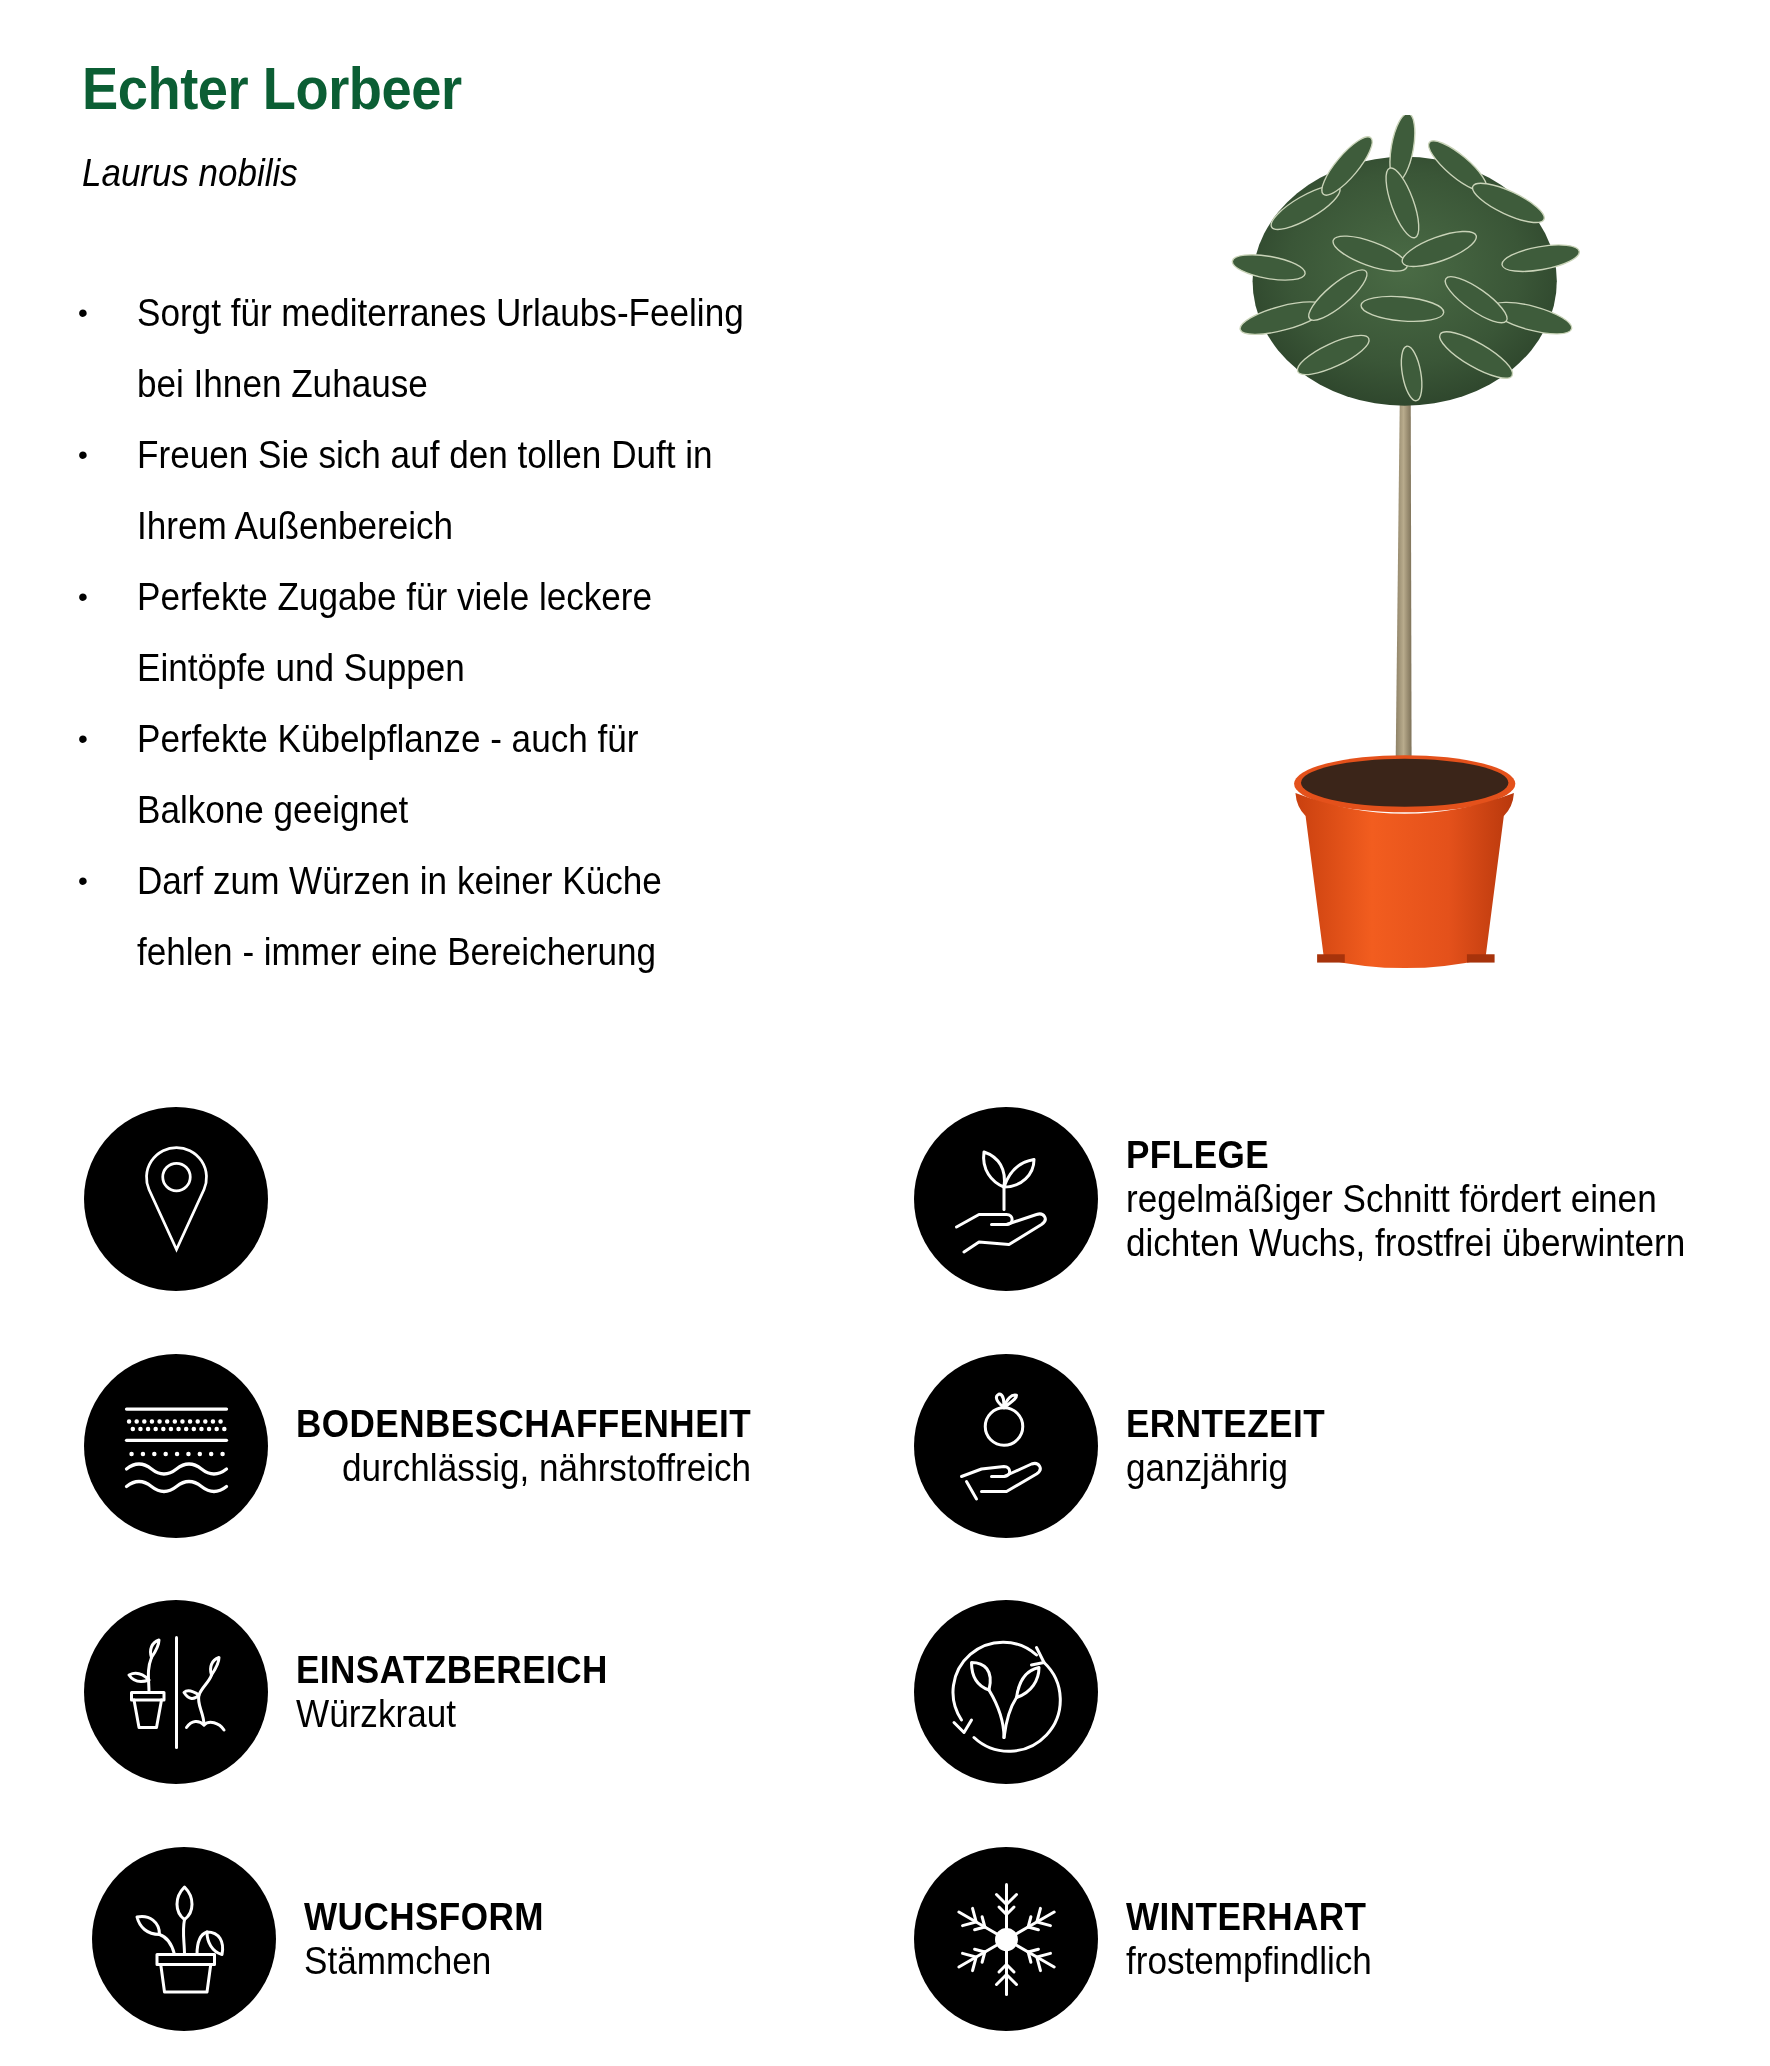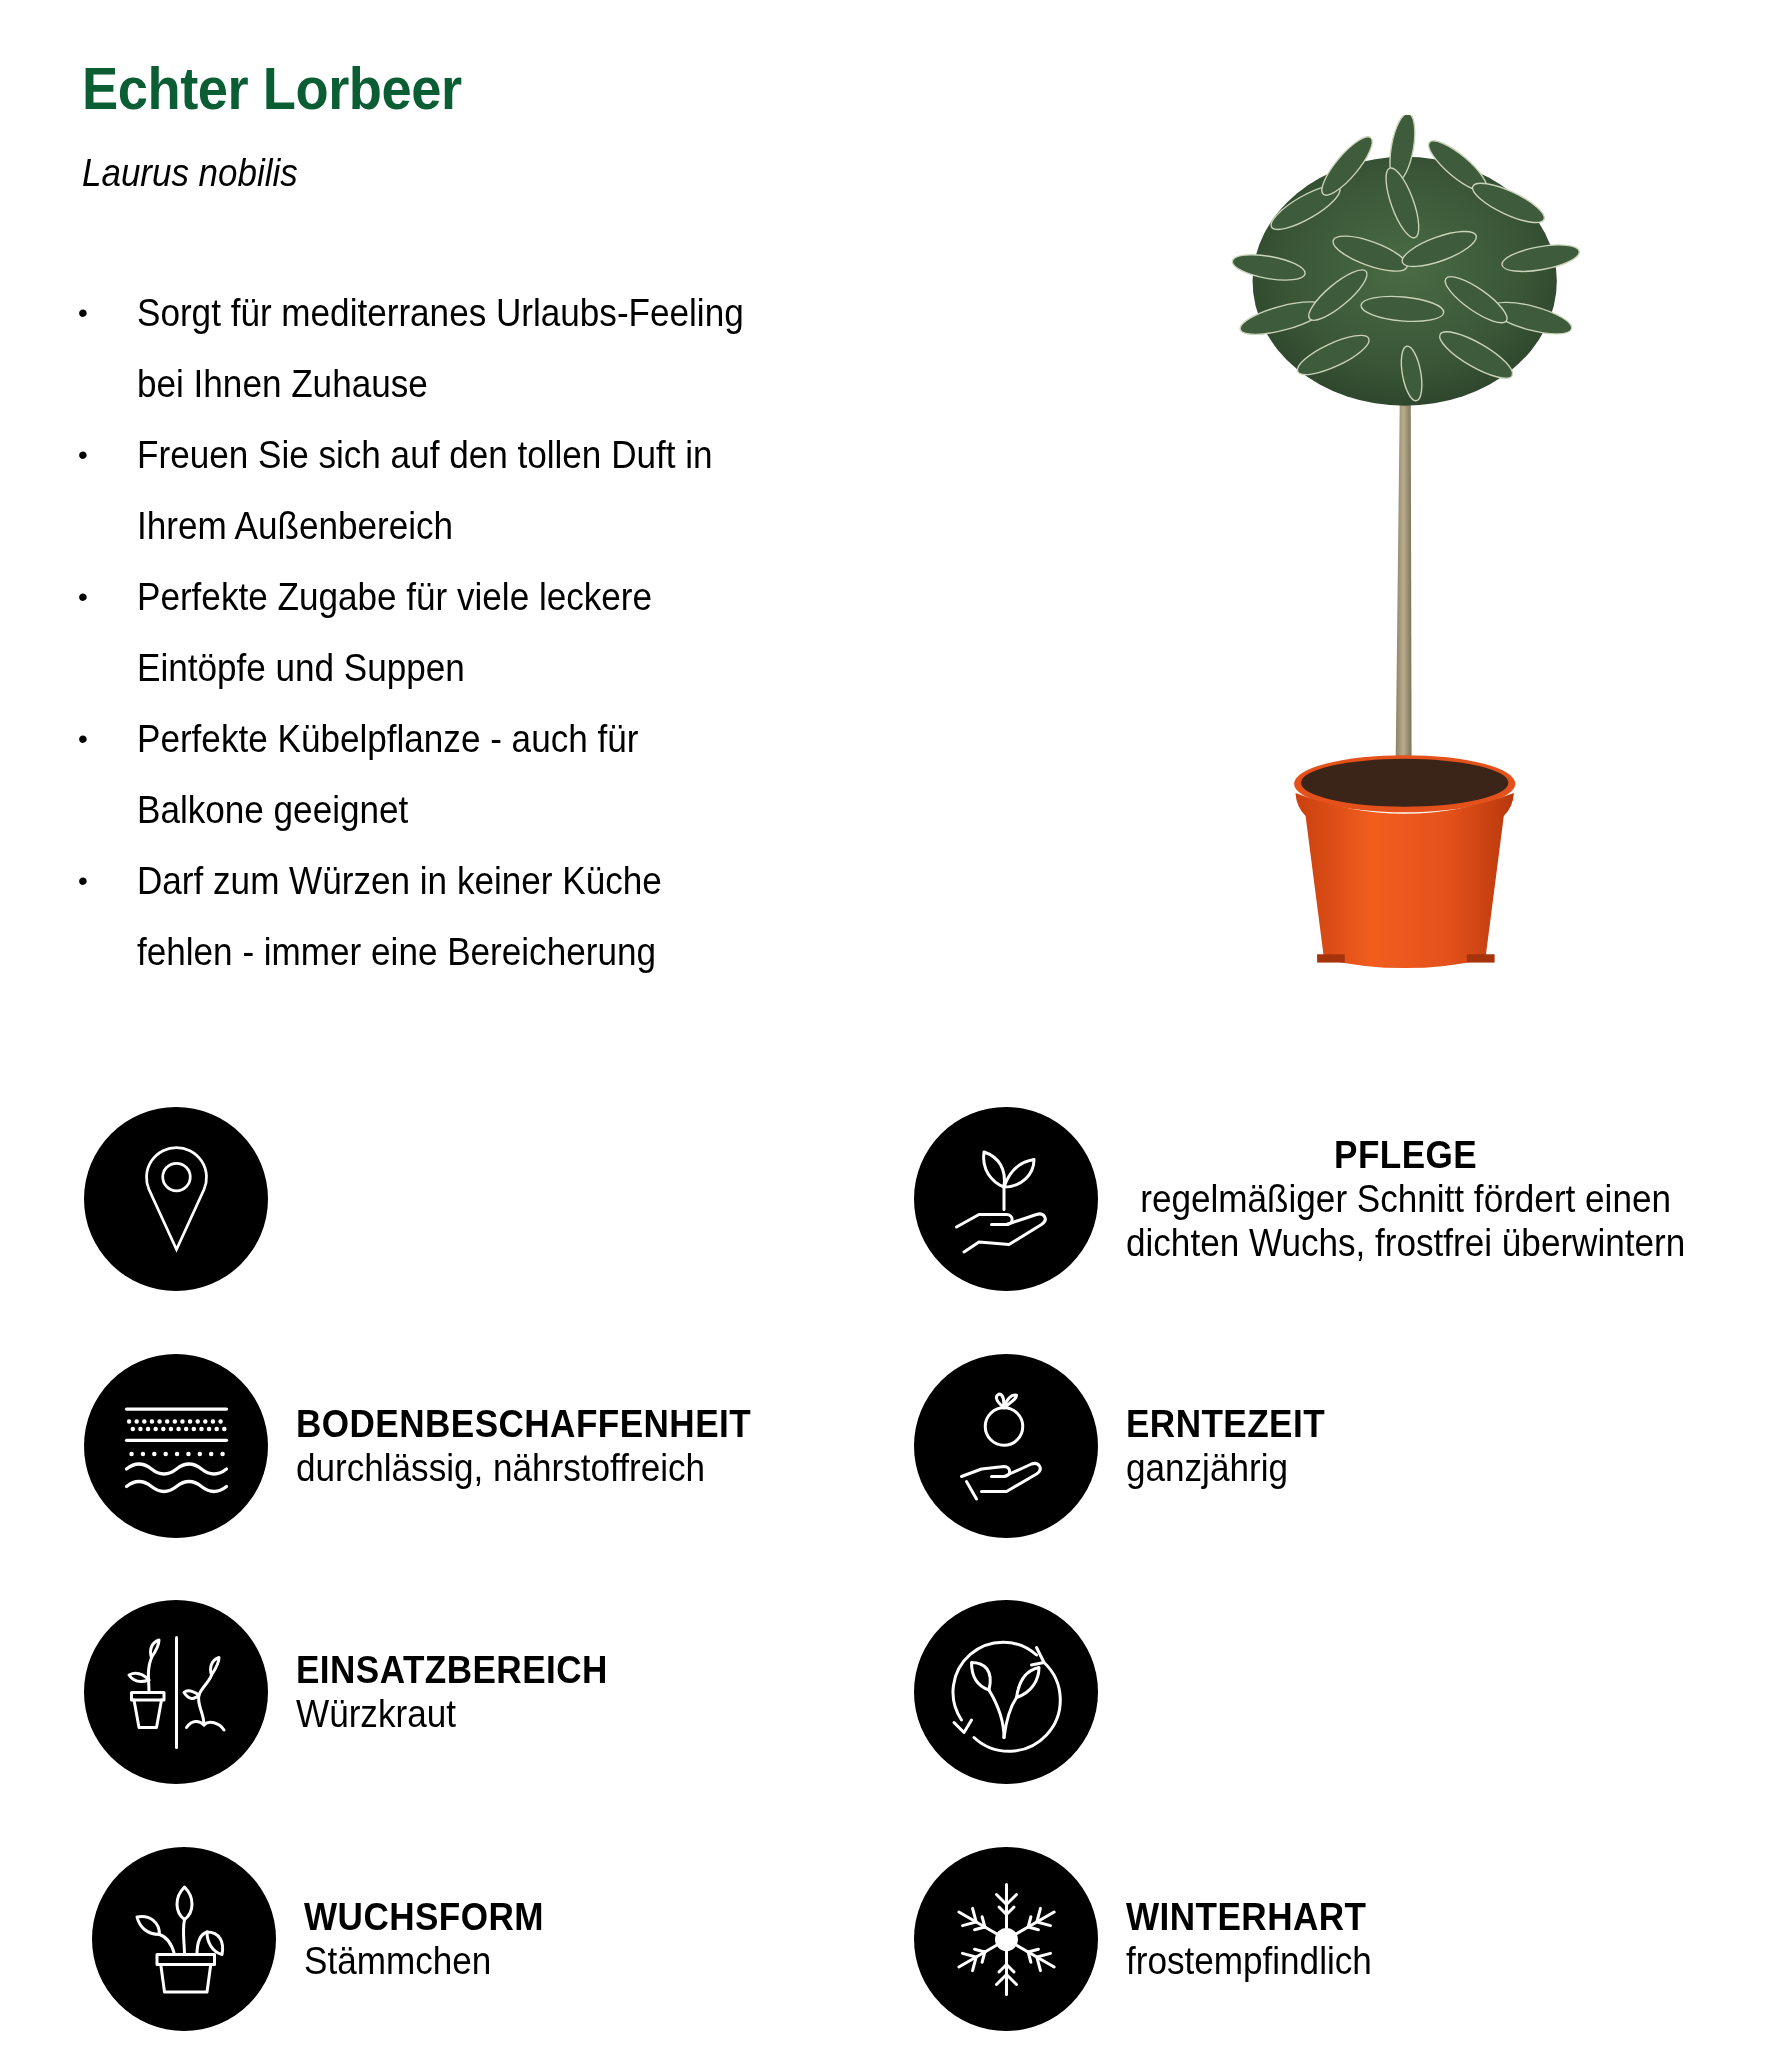--- a/index.html
+++ b/index.html
@@ -114,38 +114,38 @@
 
 <div class="feature" style="left:84px; top:1107px;">
   <div class="circle">
     <svg viewBox="0 0 100 100" fill="none" stroke="#fff" stroke-width="2.2">
       <path d="M50 90 L28 42 A24 24 0 1 1 72 42 Z"></path>
       <circle cx="50" cy="32" r="11"></circle>
     </svg>
   </div>
 </div>
 
-<div class="feature" style="left:914px; top:1107px;text-align:center;">
+<div class="feature" style="left:914px; top:1107px;">
   <div class="circle">
     <svg viewBox="0 0 100 100" fill="none" stroke="#fff" stroke-width="2.4" stroke-linejoin="round" stroke-linecap="round">
       <path d="M48 58 L48 40"></path>
       <path d="M48 40 C38 36 30 26 32 12 C44 16 50 26 48 40 Z"></path>
       <path d="M48 40 C52 28 60 20 72 18 C72 30 62 40 48 40 Z"></path>
       <path d="M10 72 L28 62 L50 62 C56 62 56 70 50 70 L38 70"></path>
       <path d="M50 70 L74 62 C80 60 84 66 78 70 L52 86 L28 84 L16 92"></path>
     </svg>
   </div>
   <div class="text">
     <span class="heading">PFLEGE</span>
     <span class="value">regelmäßiger Schnitt fördert einen</span>
     <span class="value">dichten Wuchs, frostfrei überwintern</span>
   </div>
 </div>
 
-<div class="feature" style="left:84px; top:1354px;">
+<div class="feature" style="left:84px; top:1354px;text-align:right;">
   <div class="circle">
     <svg viewBox="0 0 100 100" fill="none" stroke="#fff" stroke-width="2.6" stroke-linecap="round">
       <line x1="10" y1="20" x2="90" y2="20"></line>
       <g stroke-dasharray="0.1 6" stroke-width="3.5">
           <line x1="12" y1="30" x2="90" y2="30"></line>
           <line x1="15" y1="36" x2="90" y2="36"></line>
         </g>
       <line x1="10" y1="45" x2="90" y2="45"></line>
       <g stroke-dasharray="0.1 9" stroke-width="3.5">
           <line x1="14" y1="56" x2="90" y2="56"></line>

